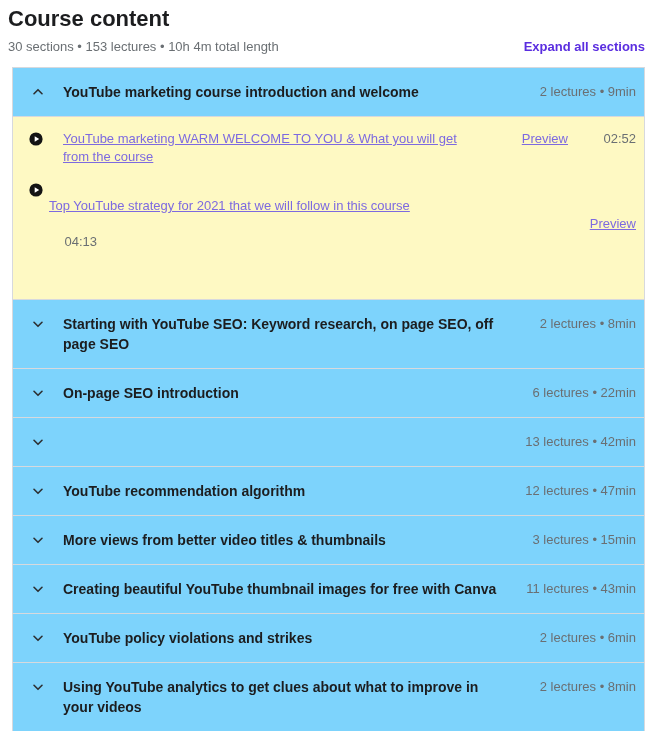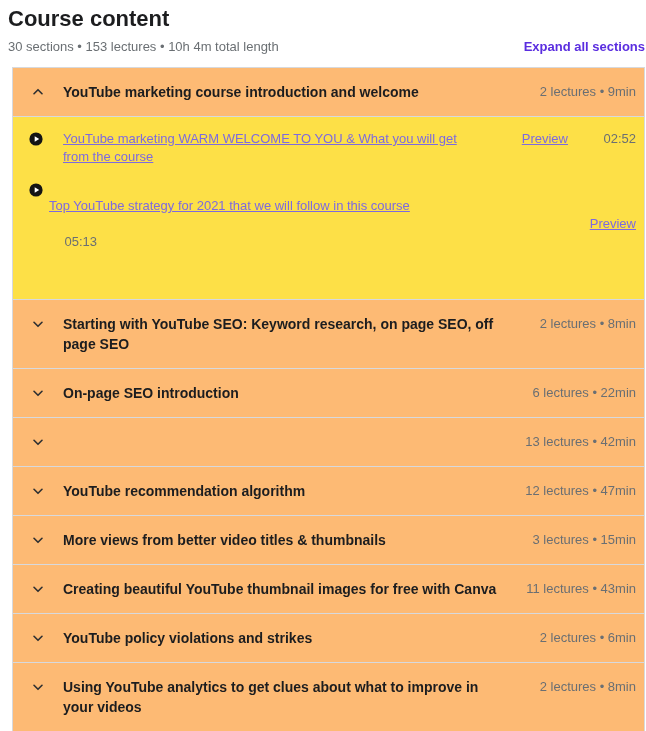--- a/index.html
+++ b/index.html
@@ -40,21 +40,21 @@
 
   .accordion {
     margin: 13px 0 0 4px;
     border: 1px solid #d7d9dd;
     background: #f7f8fa;
   }
 
   .section-row {
     display: flex;
     align-items: flex-start;
-    background: #fdba74;
+    background: #7dd3fc;
     padding: 14px 8px 14px 18px;
     border-top: 1px solid #d7d9dd;
     cursor: pointer;
   }
   .section-row.first { border-top: none; }
   .chev {
     width: 14px; height: 14px;
     margin-top: 3px;
     flex: 0 0 14px;
   }
@@ -69,21 +69,21 @@
   .section-meta {
     margin-left: auto;
     padding-left: 18px;
     font-size: 13px;
     line-height: 20px;
     color: #6a6f73;
     white-space: nowrap;
   }
 
   .lectures {
-    background: #fde047;
+    background: #fef9c3;
     border-top: 1px solid #d7d9dd;
     padding: 13px 8px 14px 16px;
   }
   .lecture-row {
     display: flex;
     align-items: flex-start;
   }
   .lecture-row + .lecture-row { margin-top: 15px; flex-direction: column; }
   .play-icon { width: 14px; height: 14px; flex: 0 0 14px; margin-top: 2px; }
   .lecture-link {
@@ -147,21 +147,21 @@
         <a class="preview-link">Preview</a>
         <span class="duration">02:52</span>
       </div>
       <div class="lecture-row">
         <svg class="play-icon" viewBox="0 0 14 14">
             <circle cx="7" cy="7" r="6.6" fill="#141414"></circle>
             <polygon points="5.7,4.3 10.2,7 5.7,9.7" fill="#ffffff"></polygon>
           </svg>
         <a class="lecture-link">Top YouTube strategy for 2021 that we will follow in this course</a>
         <a class="preview-link">Preview</a>
-        <span class="duration">05:13</span>
+        <span class="duration">04:13</span>
       </div>
     </div>
 
     <div class="section-row">
       <svg class="chev" viewBox="0 0 14 14">
           <polyline points="3,5.3 7,9.3 11,5.3" fill="none" stroke="#2d2f31" stroke-width="1.6" stroke-linecap="round" stroke-linejoin="round"></polyline>
         </svg>
       <span class="section-title">Starting with YouTube SEO: Keyword research, on page SEO, off page SEO</span>
       <span class="section-meta">2 lectures • 8min</span>
     </div>

